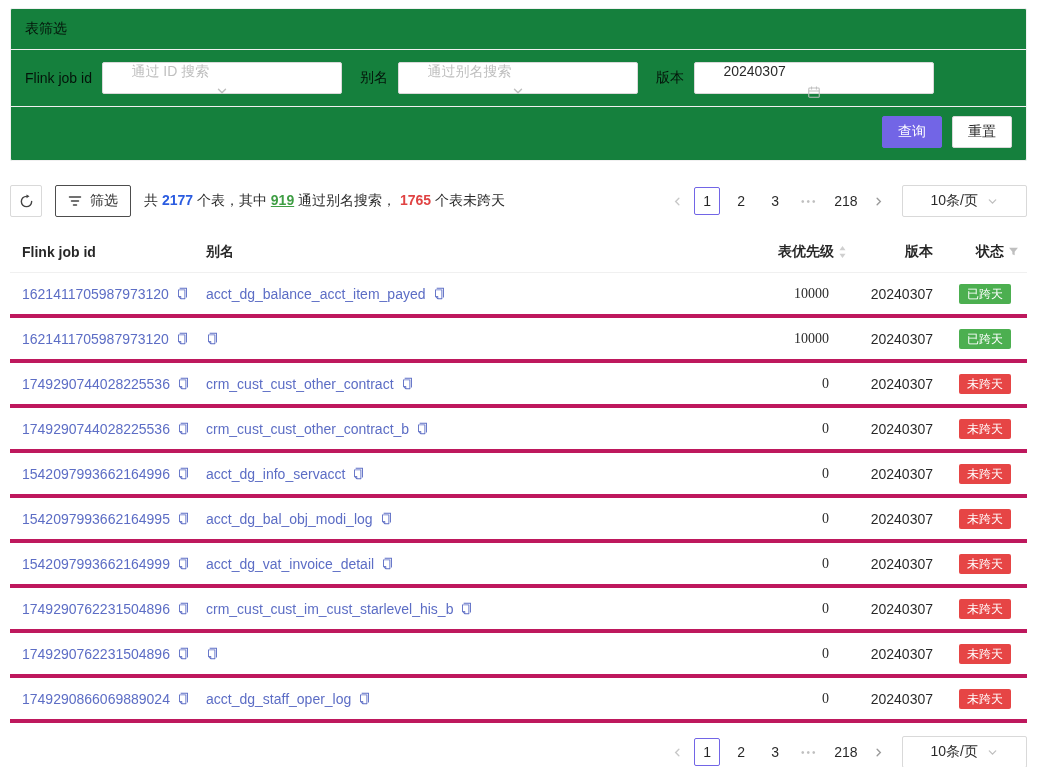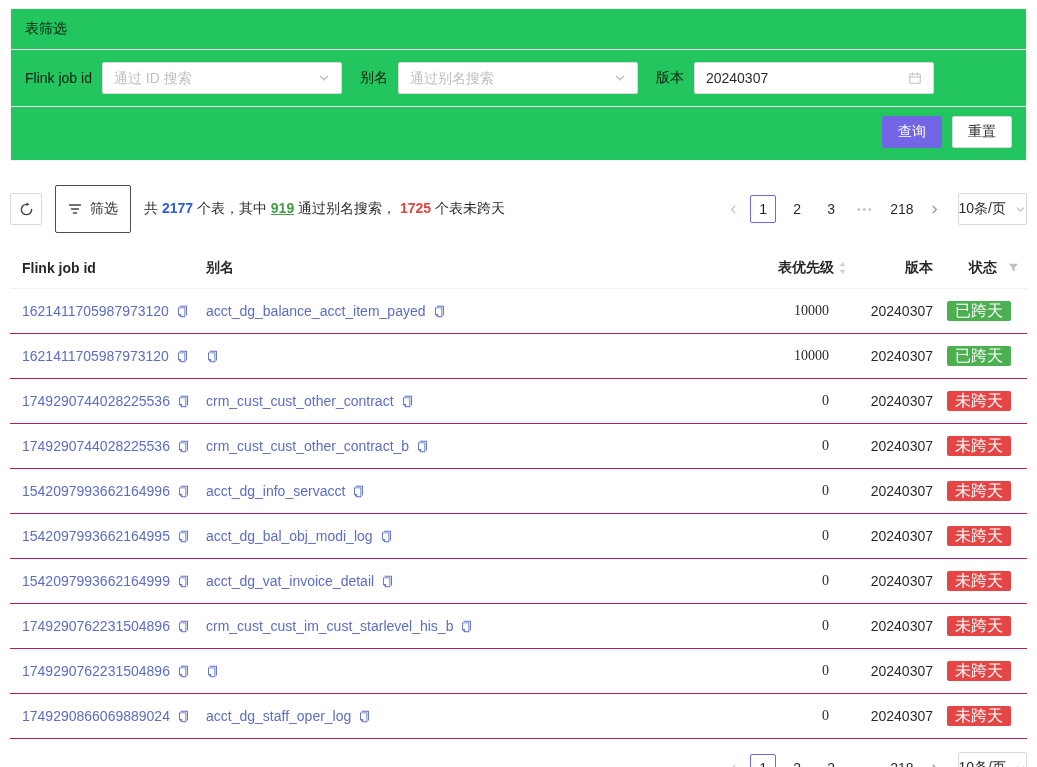--- a/index.html
+++ b/index.html
@@ -5,77 +5,77 @@
   * { margin:0; padding:0; box-sizing:border-box; }
   html,body { background:#fff; }
   body {
     width:1037px; height:767px; overflow:hidden;
     font-family:"Liberation Sans","DejaVu Sans",sans-serif;
     font-size:14px; color:rgba(0,0,0,.85);
   }
   .page { padding:8px 10px 0; }
 
   
-  .card { border:1px solid #f0f0f0; border-radius:2px; background:#22c55e; }
+  .card { border:1px solid #f0f0f0; border-radius:2px; background:#15803d; }
   .card-title { padding:11px 14px; border-bottom:1px solid #f0f0f0; }
   .filter-form { display:flex; align-items:center; padding:12px 14px; border-bottom:1px solid #f0f0f0; }
   .field { display:flex; align-items:center; }
   .field + .field { margin-left:18px; }
   .field-label { margin-right:10px; white-space:nowrap; }
   .control {
     width:240px; height:32px; border:1px solid #d9d9d9; border-radius:2px;
-    display:flex; align-items:center; padding:0 11px; gap:6px; background:#fff; cursor:pointer;
+    display:flex; align-items:center; padding:0 11px; gap:6px; background:#fff; cursor:pointer;flex-direction:column;
   }
   .control input { flex:1; min-width:0; border:none; outline:none; background:transparent; font:inherit; color:rgba(0,0,0,.85); }
   .control input::placeholder { color:#bfbfbf; }
   .actions { display:flex; justify-content:flex-end; align-items:center; gap:10px; padding:9px 14px 12px; }
   .btn { height:32px; padding:0 15px; border:1px solid #d9d9d9; border-radius:2px; background:#fff;
          font:inherit; display:inline-flex; align-items:center; cursor:pointer; color:rgba(0,0,0,.85); }
   .btn-primary { background:var(--primary); border-color:var(--primary); color:#fff; }
 
   
   .toolbar { margin-top:24px; display:flex; align-items:center; }
   .icon-btn { width:32px; height:32px; border:1px solid #d9d9d9; border-radius:2px; background:#fff;
               display:flex; align-items:center; justify-content:center; cursor:pointer; }
-  .filter-btn { margin-left:13px; height:48px; padding:0 12px; border:1px solid #4d4d4d; border-radius:2px;
+  .filter-btn { margin-left:13px; height:32px; padding:0 12px; border:1px solid #4d4d4d; border-radius:2px;
                 background:#fff; display:flex; align-items:center; gap:8px; font:inherit; cursor:pointer; color:rgba(0,0,0,.85); }
   .summary { margin-left:13px; white-space:nowrap; }
   .summary .num { font-weight:600; }
   .count-total { color:var(--count_total);text-align:right; }
   .count-crossed { color:var(--count_crossed);text-decoration:underline; }
   .count-not-crossed { color:var(--count_not_crossed); }
 
   
   .pagination { display:flex; align-items:center; }
   .toolbar .pagination { margin-left:auto; }
   .page-chevron { width:26px; height:28px; display:flex; align-items:center; justify-content:center; cursor:pointer; }
   .page-item { min-width:26px; height:28px; padding:0 4px; margin:0 4px; border-radius:2px;
                display:flex; align-items:center; justify-content:center; cursor:pointer; background:#fff; }
   .page-item.active { border:1px solid var(--primary); }
   .page-item.ellipsis { color:rgba(0,0,0,.25); font-size:10px; letter-spacing:2px; }
-  .page-size { margin-left:10px; height:32px; padding:0 0; border:1px solid #d9d9d9; border-radius:2px;
+  .page-size { margin-left:10px; height:32px; padding:0 28px; border:1px solid #d9d9d9; border-radius:2px;
                display:flex; align-items:center; gap:9px; cursor:pointer; background:#fff; }
   .bottom-pagination { display:flex; justify-content:flex-end; margin:13px 0 10px; }
 
   
   .table { margin-top:14px; }
   .thead { display:flex; align-items:center; height:42px; border-bottom:1px solid #f0f0f0; font-weight:600; }
-  .trow  { display:flex; align-items:center; height:45px; border-bottom:1px solid #be185d; }
+  .trow  { display:flex; align-items:center; height:45px; border-bottom:4px solid #be185d; }
   .cell  { display:flex; align-items:center; }
   .c-jobid   { width:196px; padding-left:12px; gap:7px; }
   .c-alias   { flex:1; gap:7px; }
   .c-priority{ width:128px; justify-content:flex-end;font-family:Liberation Serif, serif; }
   .trow .c-priority { padding-right:18px; }
   .thead .c-priority { gap:4px; cursor:pointer; }
   .c-version { width:86px; justify-content:flex-end; }
   .c-status  { width:94px; justify-content:flex-end; padding-right:16px; }
-  .thead .c-status { gap:11px; padding-right:8px; }
+  .thead .c-status { gap:4px; padding-right:8px; }
   .link { color:var(--link); cursor:pointer; white-space:nowrap; }
   .copy-icon { color:var(--link); display:flex; align-items:center; cursor:pointer; }
-  .badge { color:#fff; font-size:16px; line-height:20px; padding:0 8px; border-radius:2px; white-space:nowrap; }
+  .badge { color:#fff; font-size:12px; line-height:20px; padding:0 8px; border-radius:2px; white-space:nowrap; }
   .badge.success { background:var(--badge_success); }
   .badge.error   { background:var(--badge_error);margin-left:44px; }
   svg { display:block; }
 </style>
 </head>
 <body>
 
 <div class="page">
 
   <div class="card">
@@ -139,21 +139,21 @@
     <button class="filter-btn">
       <span>
         <svg width="14" height="14" viewBox="0 0 14 14" fill="none" stroke="#434343" stroke-width="1.5" stroke-linecap="round">
             <path d="M1.5 3h11M3.5 7h7M5.5 11h3"></path>
           </svg>
       </span>
       <span>筛选</span>
     </button>
 
     <div class="summary">
-      <span>共 </span><span class="num count-total">2177</span><span> 个表，其中 </span><span class="num count-crossed">919</span><span> 通过别名搜索， </span><span class="num count-not-crossed">1725</span><span> 个表未跨天</span>
+      <span>共 </span><span class="num count-total">2177</span><span> 个表，其中 </span><span class="num count-crossed">919</span><span> 通过别名搜索， </span><span class="num count-not-crossed">1765</span><span> 个表未跨天</span>
     </div>
 
     <div class="pagination">
       <span class="page-chevron">
         <svg width="11" height="11" viewBox="0 0 12 12" fill="none" stroke="#c8c8c8" stroke-width="1.5" stroke-linecap="round">
             <path d="M7.5 2.5L4 6l3.5 3.5"></path>
           </svg>
       </span>
       <span class="page-item active">1</span>
       <span class="page-item">2</span>

